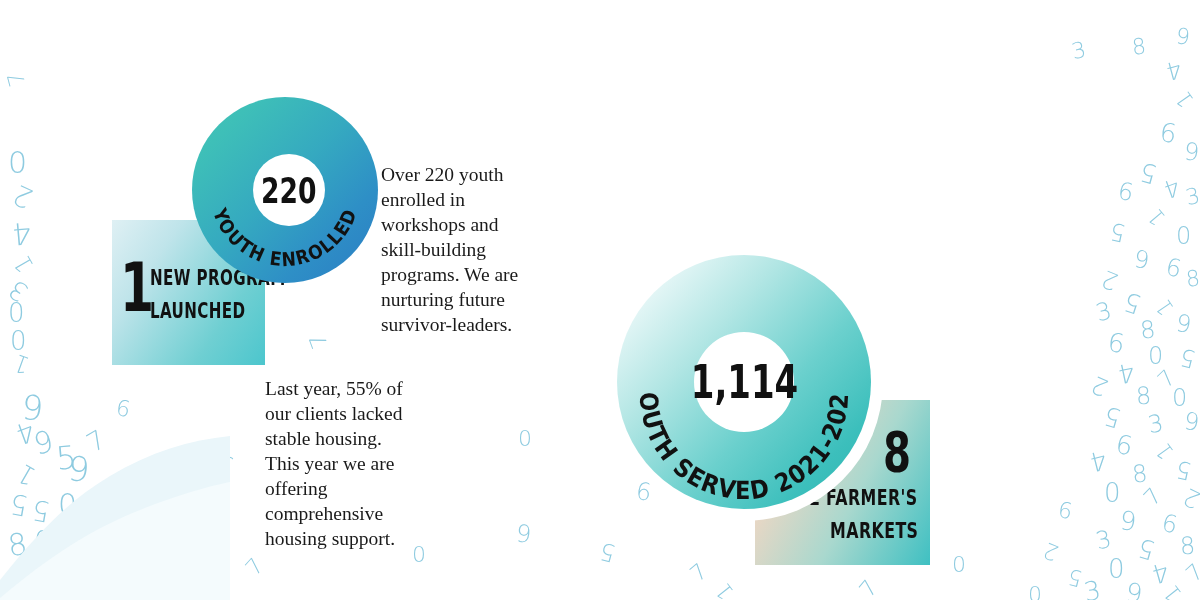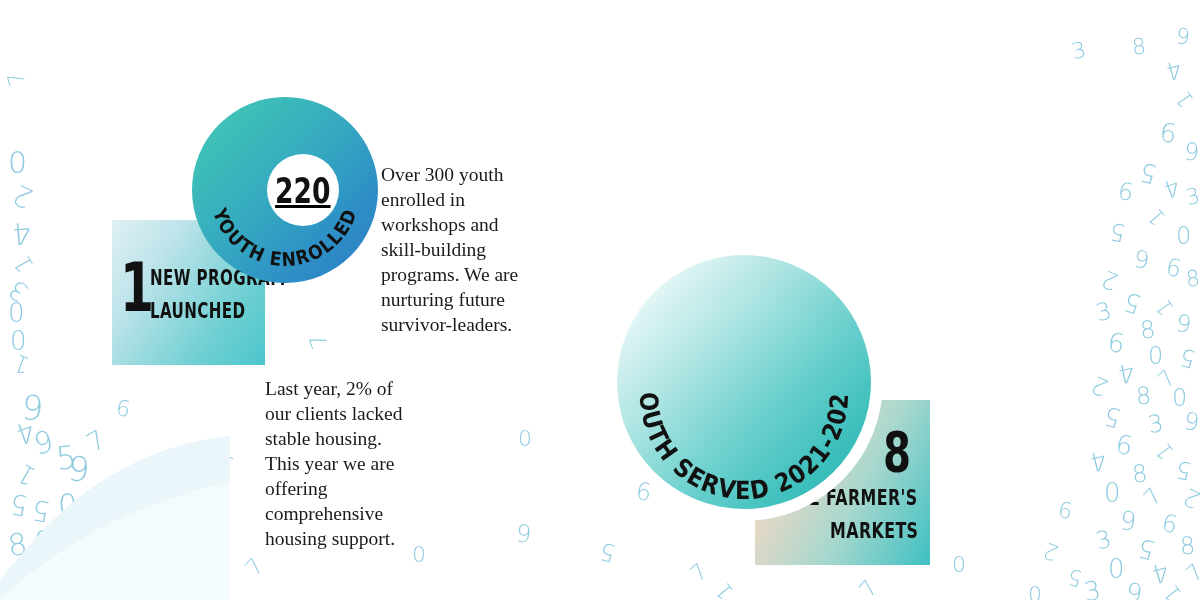--- a/index.html
+++ b/index.html
@@ -256,48 +256,51 @@
 
   <div class="stat-card" id="card-new-program">
     <span class="cond big-num">1</span>
     <span class="cond l1">NEW PROGRAM</span>
     <span class="cond l2">LAUNCHED</span>
   </div>
 
 
   <div class="donut" id="donut-youth-enrolled" style="left:192px; top:97px; width:186px; height:186px;
               background: linear-gradient(135deg, #45c4b5 0%, #3ebfb8 18%, #35a9c0 48%, #2e8fc6 74%, #2b7cc4 100%);"></div>
-  <div class="donut-hole" id="hole-youth-enrolled" style="left:267px; top:154px; width:72px; height:72px;text-decoration:underline;">
+  <div class="donut-hole" id="hole-youth-enrolled" style="left:253px; top:154px; width:72px; height:72px;">
     <span class="donut-value" style="font-size:36px;">220</span>
   </div>
   <svg class="arc-text" style="left:192px; top:97px; width:186px; height:186px;" viewBox="0 0 186 186">
     <defs>
       <path id="arcYE" d="M 22,118 A 75,75 0 0 0 164,118" fill="none"></path>
     </defs>
     <text font-size="19" letter-spacing="1.4">
       <textPath href="#arcYE" startOffset="50%" text-anchor="middle">YOUTH  ENROLLED</textPath>
     </text>
   </svg>
 
-  <div class="body-text" id="text-youth-enrolled" style="left:381px; top:162px; width:146px;">Over 300 youth enrolled in workshops and skill-building programs. We are nurturing future survivor-leaders.</div>
-
-  <div class="body-text" id="text-housing" style="left:265px; top:376px; width:156px;">Last year, 2% of our clients lacked stable housing. This year we are offering comprehensive housing support.</div>
+  <div class="body-text" id="text-youth-enrolled" style="left:381px; top:162px; width:146px;">Over 220 youth enrolled in workshops and skill-building programs. We are nurturing future survivor-leaders.</div>
+
+  <div class="body-text" id="text-housing" style="left:265px; top:376px; width:156px;">Last year, 55% of our clients lacked stable housing. This year we are offering comprehensive housing support.</div>
 
 
 
   <div class="stat-card" id="card-markets">
     <span class="cond big-num" style="transform:scaleX(0.80) translateX(0);">8</span>
     <span class="cond l1">FREE FARMER'S</span>
     <span class="cond l2">MARKETS</span>
   </div>
 
   <div class="donut" id="halo-youth-served" style="left:605px; top:243px; width:278px; height:278px; background:#ffffff; z-index:5;"></div>
   <div class="donut" id="donut-youth-served" style="left:617px; top:255px; width:254px; height:254px;
               background: linear-gradient(133deg, #fbfefe 0%, #e4f6f6 14%, #b2e6e4 34%, #6bd0cd 60%, #3cbfbc 82%, #2bb5b0 100%);
               z-index:6;"></div>
+  <div class="donut-hole" id="hole-youth-served" style="left:694px; top:332px; width:100px; height:100px; z-index:8;">
+    <span class="donut-value" style="font-size:46px;">1,114</span>
+  </div>
   <svg class="arc-text" style="left:617px; top:255px; width:254px; height:254px; z-index:9;" viewBox="0 0 254 254">
     <defs>
       <path id="arcYS" d="M 23,140 A 104,104 0 0 0 231,140" fill="none"></path>
     </defs>
     <text font-size="25" letter-spacing="1.2">
       <textPath href="#arcYS" startOffset="50%" text-anchor="middle">YOUTH SERVED 2021-2023</textPath>
     </text>
   </svg>
 
 

